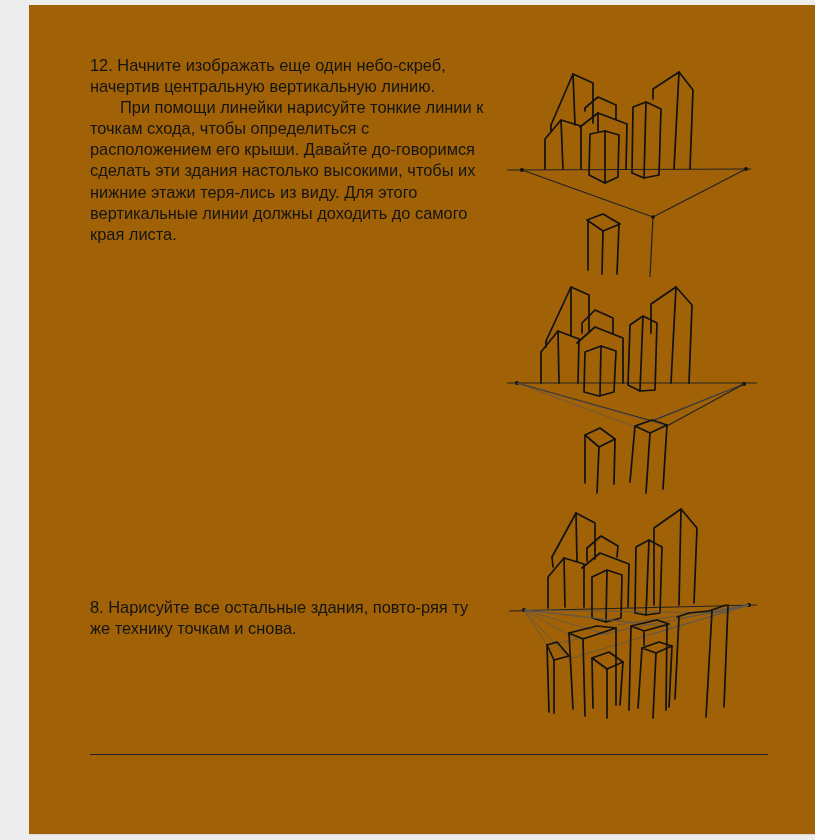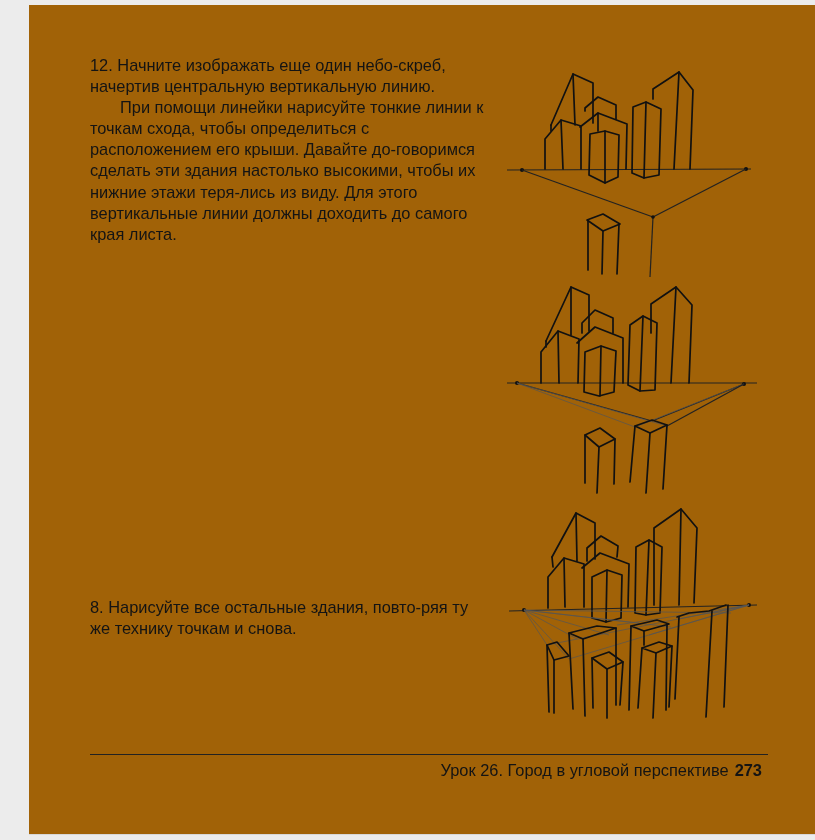--- a/index.html
+++ b/index.html
@@ -203,17 +203,14 @@
         <polyline class="b" points="178,122 190,118 210,116 227,110"></polyline>
         <line class="b" x1="180" y1="122" x2="176" y2="204"></line>
         <line class="b" x1="213" y1="116" x2="207" y2="222"></line>
         <line class="b" x1="229" y1="110" x2="225" y2="212"></line>
       </g>
     </svg>
   </div>
 
   <div class="divider"></div>
 
-  <div class="running-footer">
-    <span>Урок 26. Город в угловой перспективе</span><span class="page-num">273</span>
-  </div>
 
 </div>
 
 </body></html>

